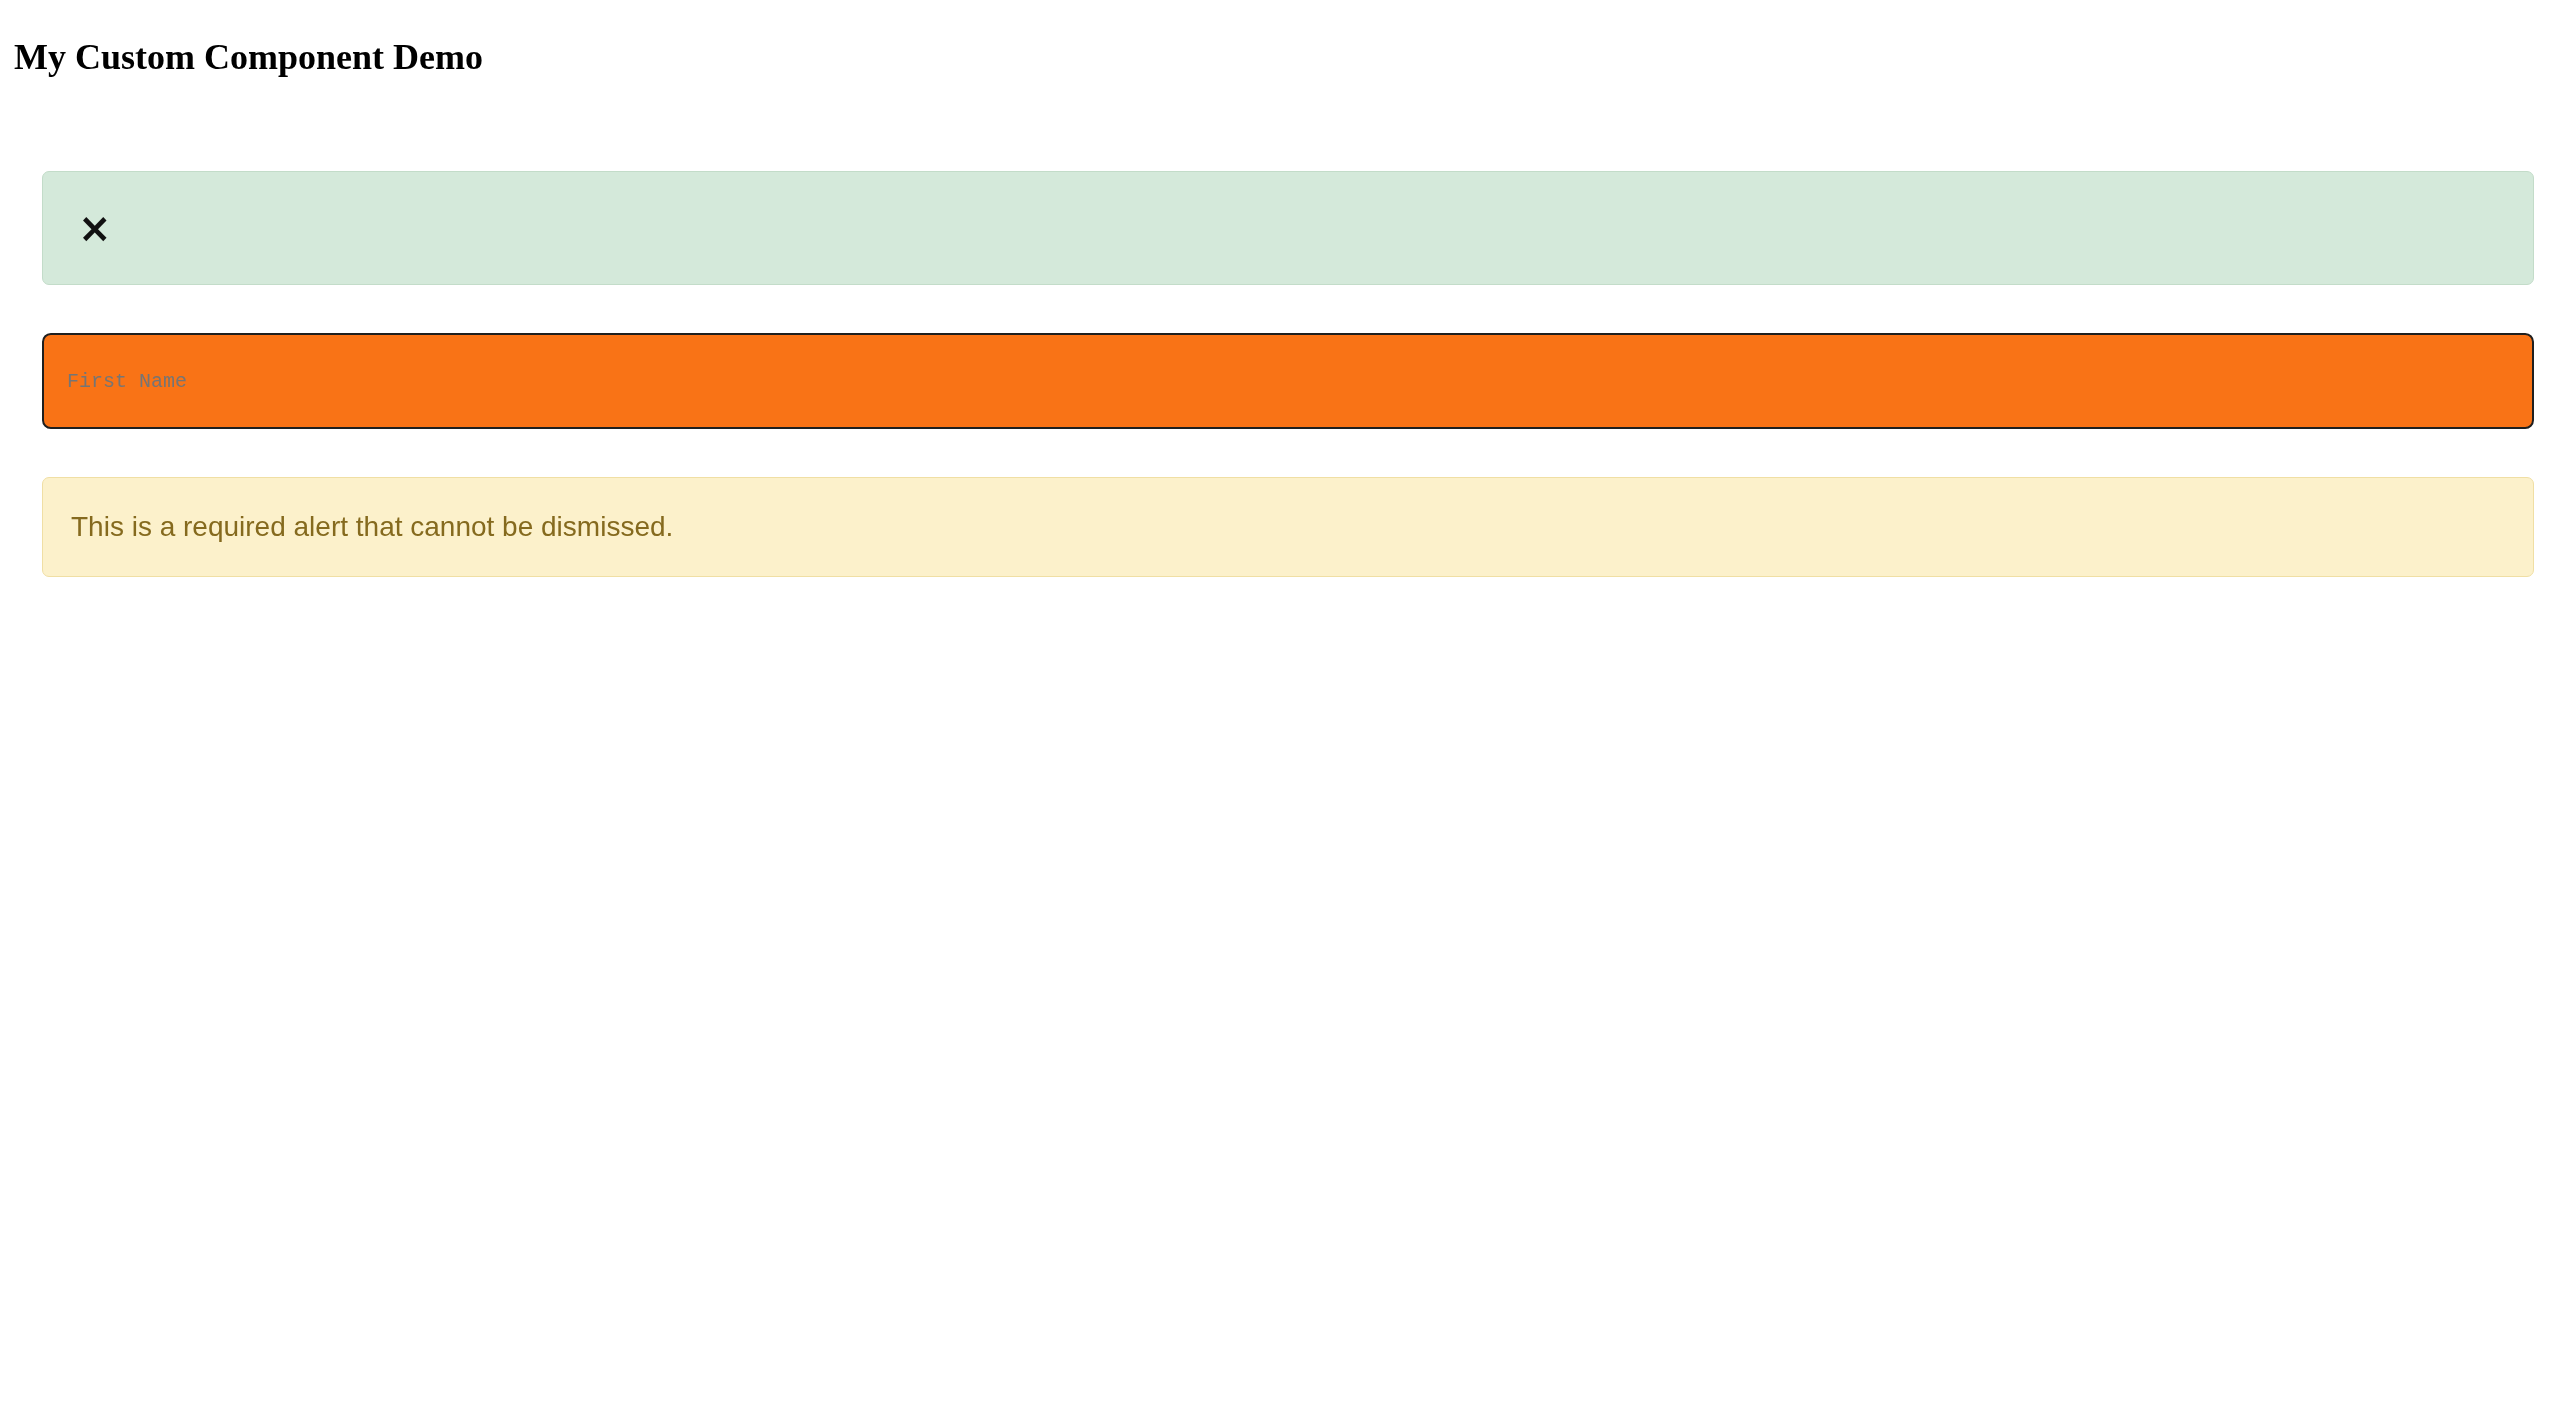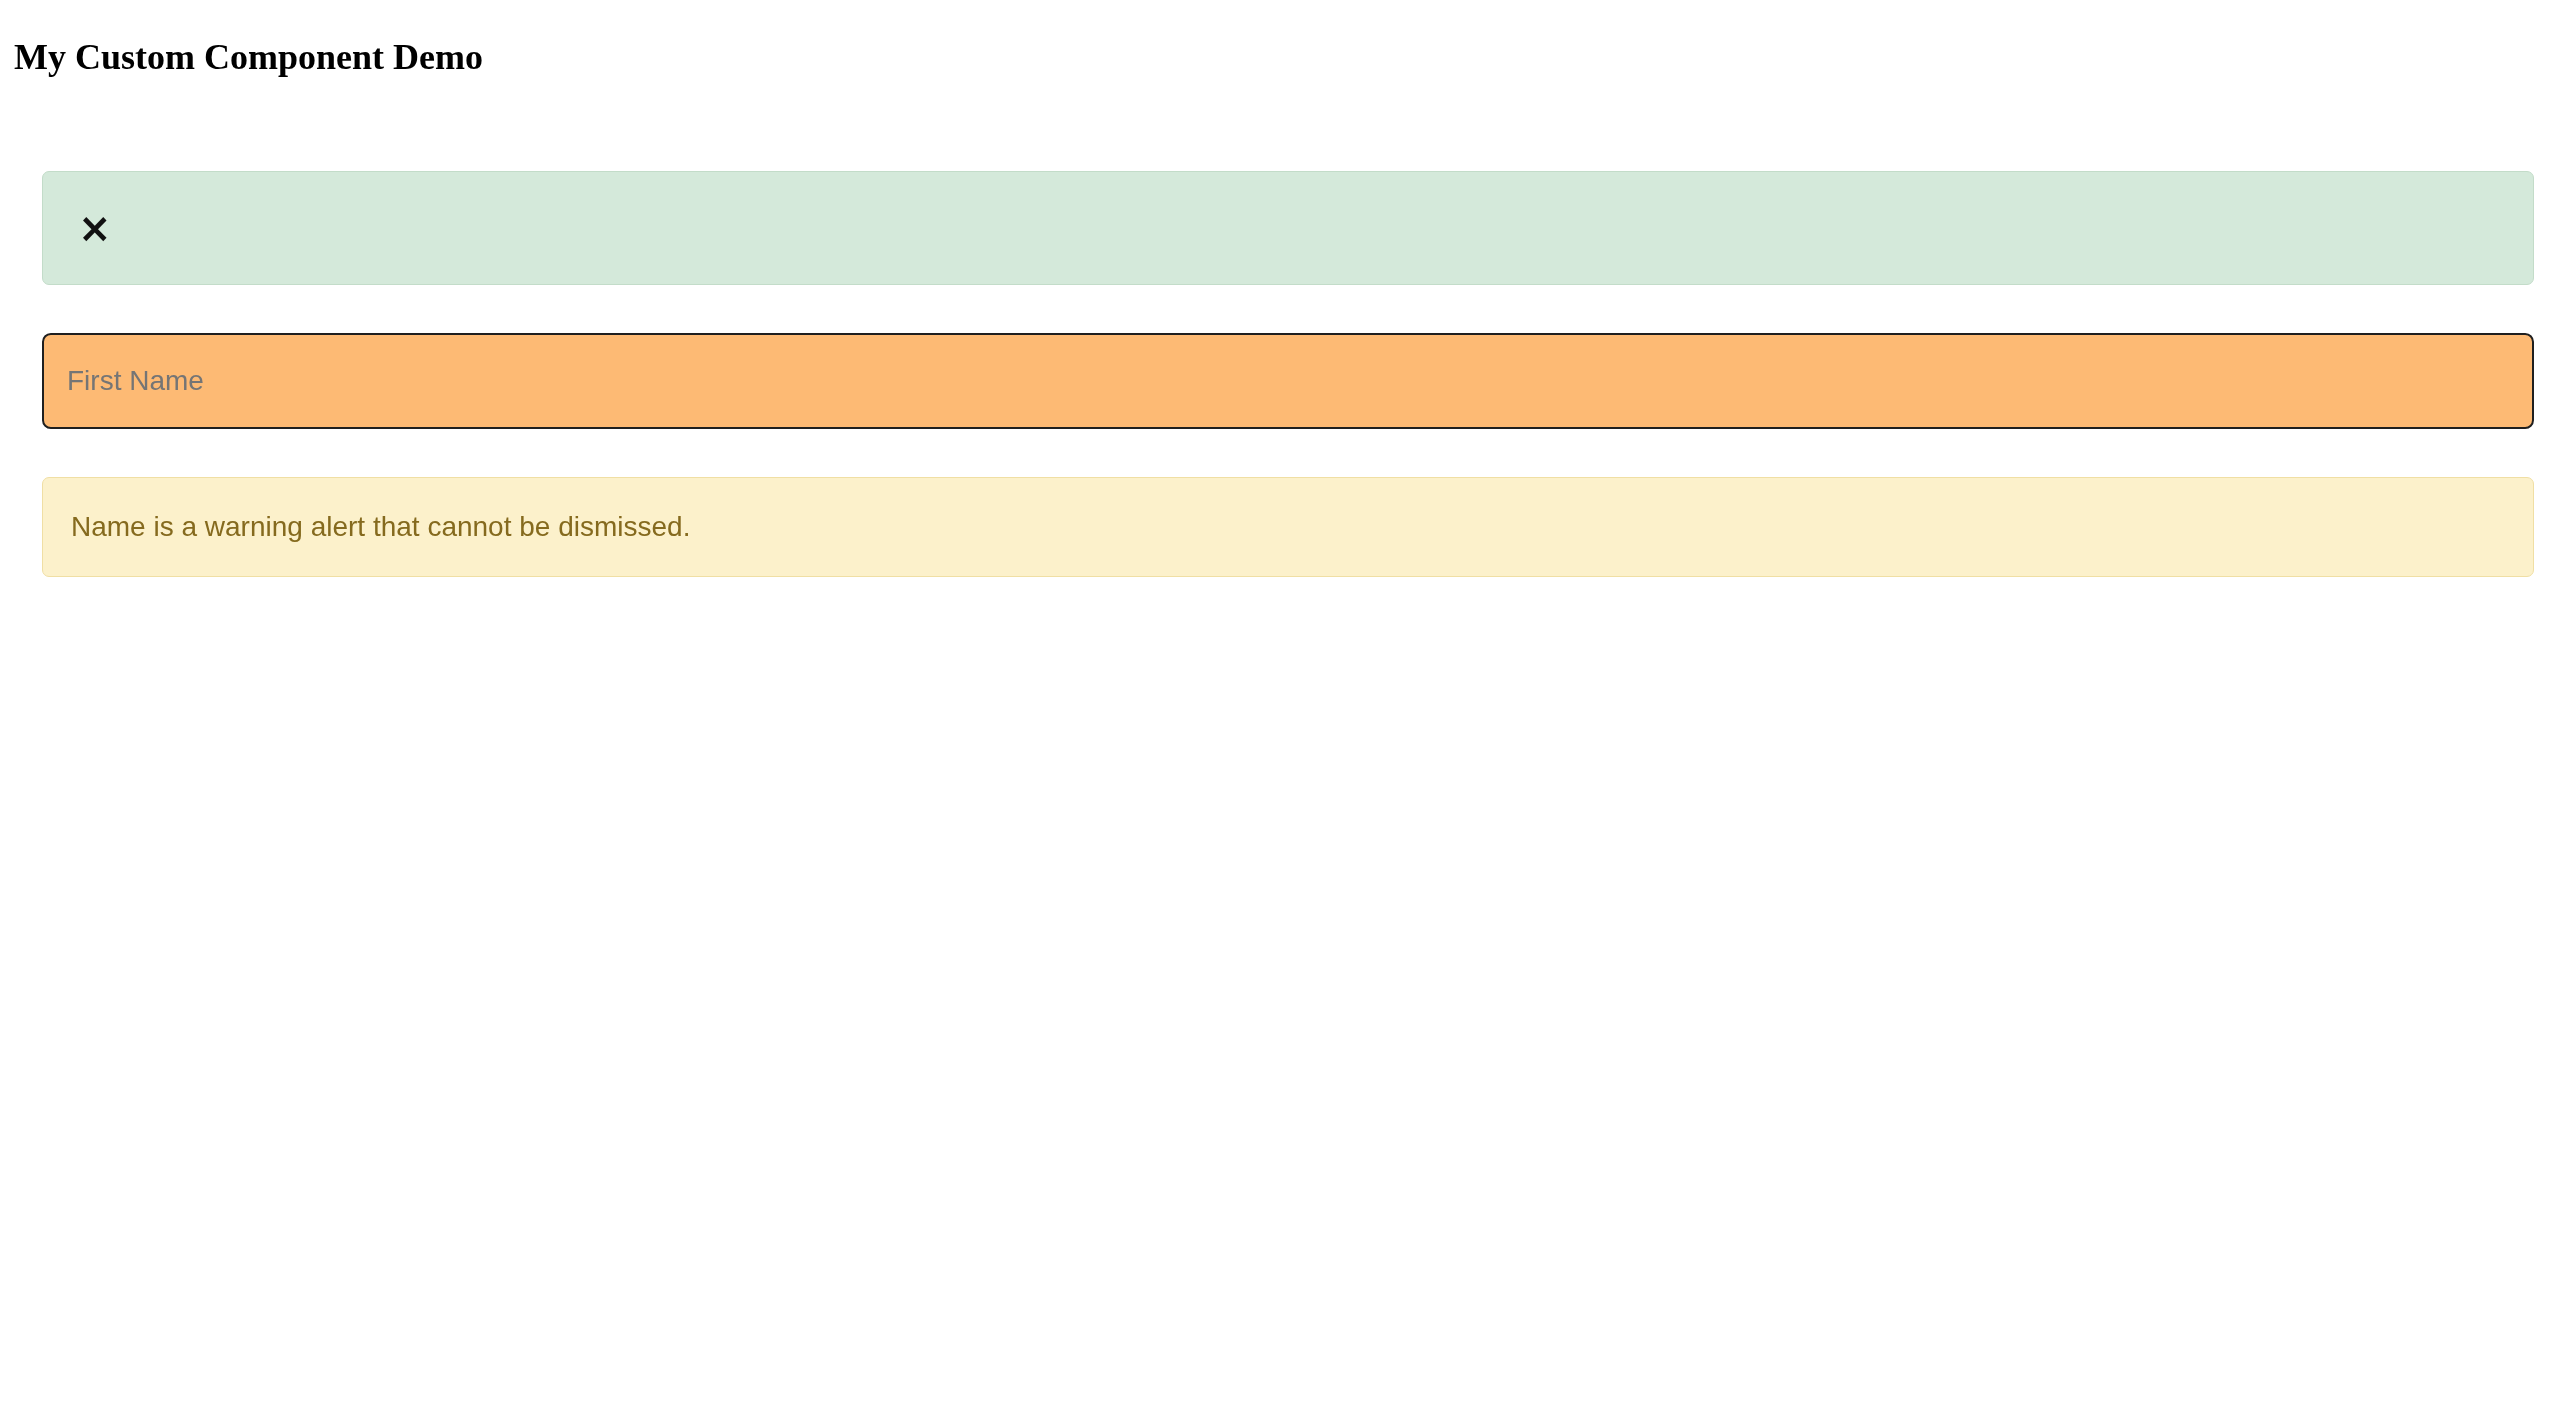--- a/index.html
+++ b/index.html
@@ -59,23 +59,23 @@
     line-height: 1;
   }
   .text-input {
     display: block;
     margin: 48px 42px 0 42px;
     width: 2492px;
     height: 96px;
     padding: 0 23px;
     border: 2.6px solid var(--input-border, #1f1f1f);
     border-radius: 8.8px;
-    background: #fdba74;
-    font-family: Liberation Sans, sans-serif;
-    font-size: 28px;
+    background: #f97316;
+    font-family: Liberation Mono, monospace;
+    font-size: 20px;
     color: #1f1f1f;
     outline: none;
   }
   .text-input::placeholder {
     color: var(--placeholder-color, #757575);
     opacity: 1;
   }
 </style>
 </head>
 <body>
@@ -84,15 +84,15 @@
 
 <div class="alert alert-success">
   <button class="alert-close">
     <span>×</span>
   </button>
 </div>
 
 <input class="text-input" type="text" placeholder="First Name" style="">
 
 <div class="alert alert-warning">
-  <span>Name is a warning alert that cannot be dismissed.</span>
+  <span>This is a required alert that cannot be dismissed.</span>
 </div>
 
 
 </body></html>

